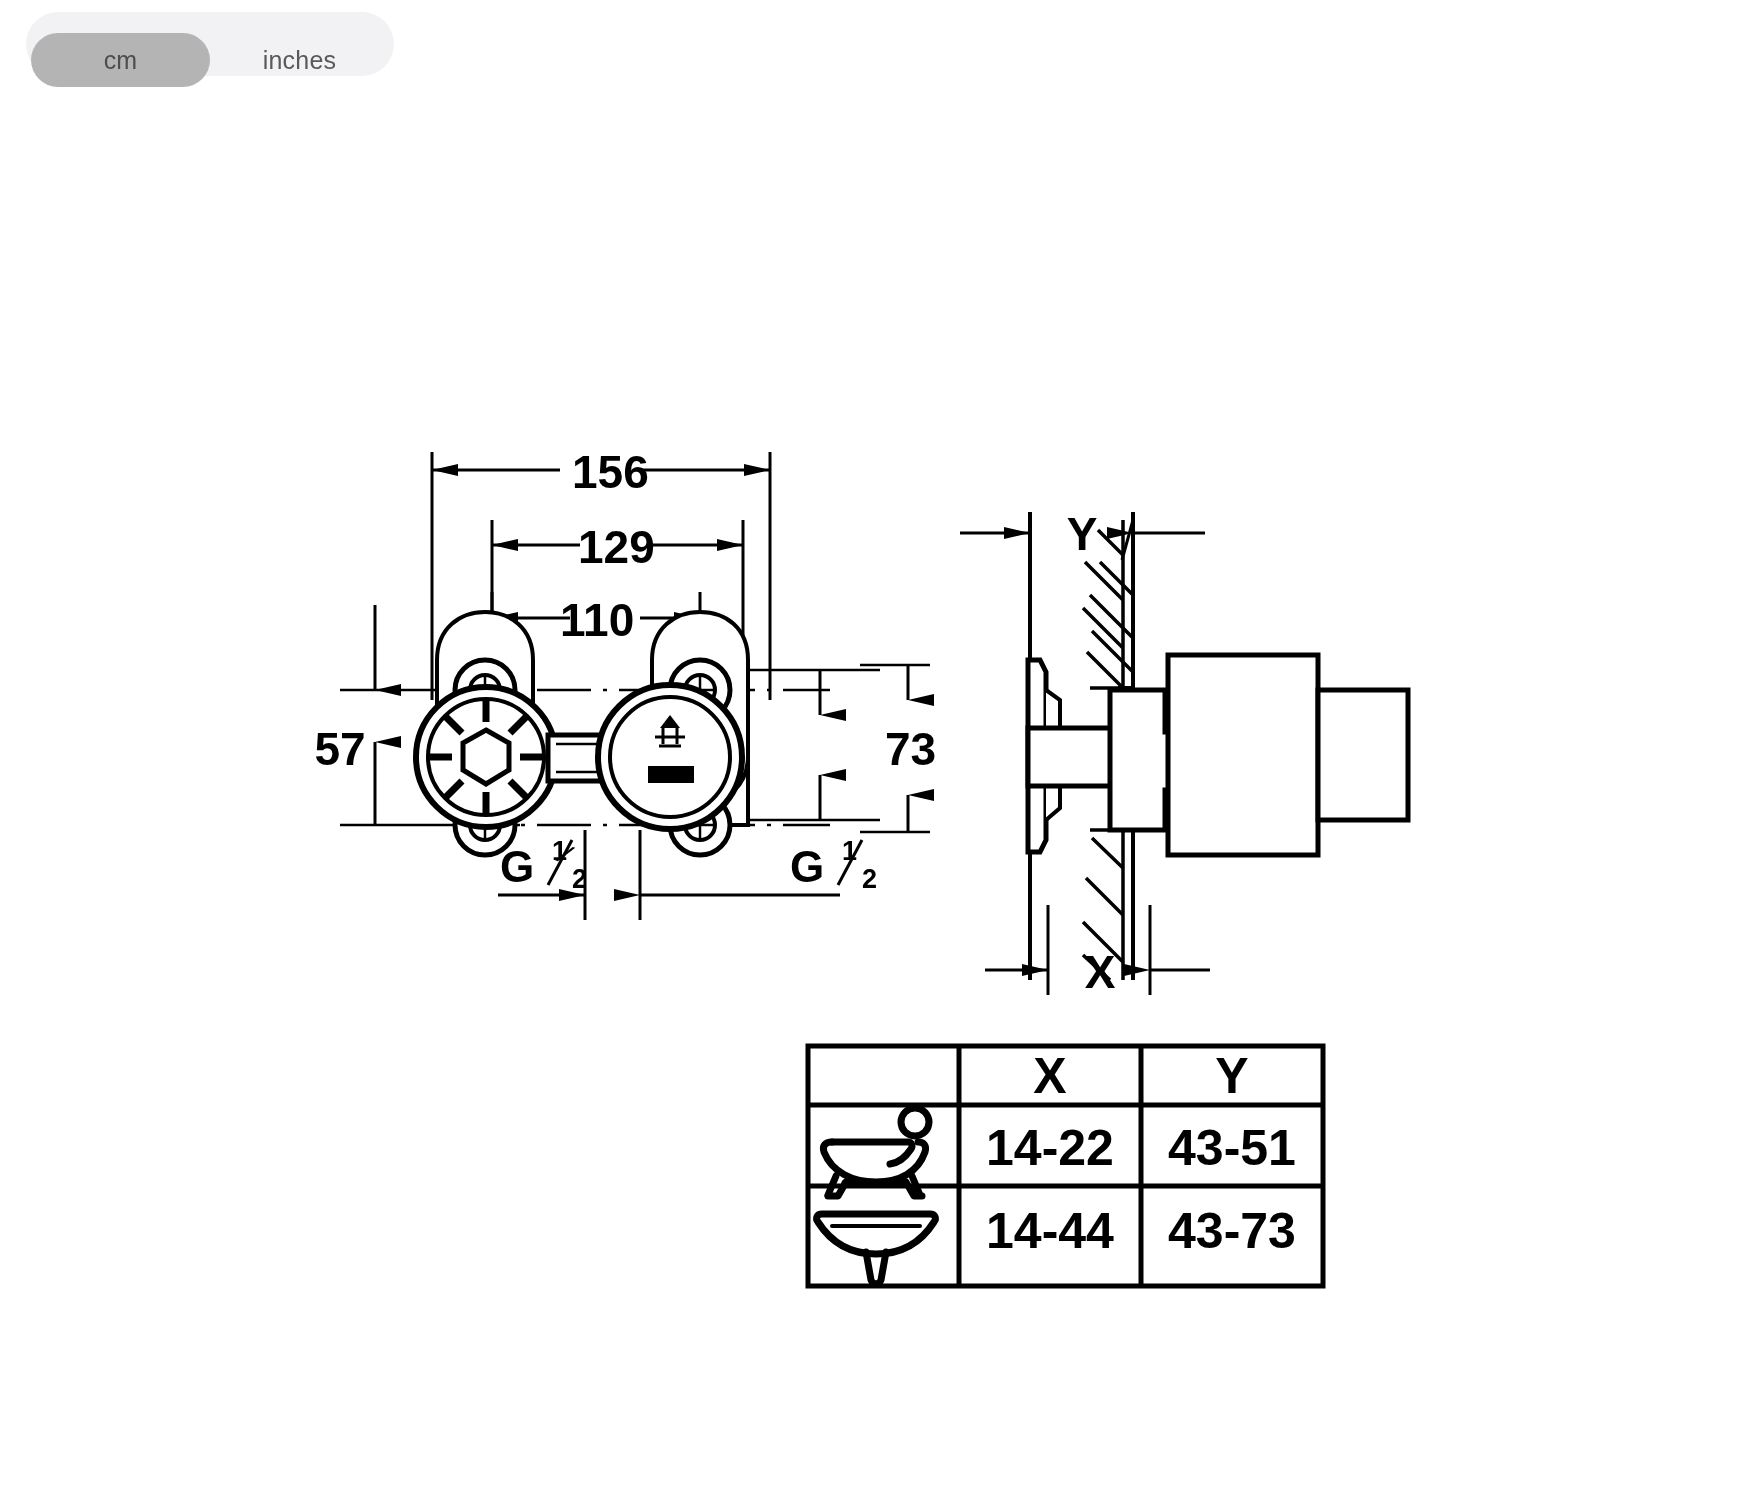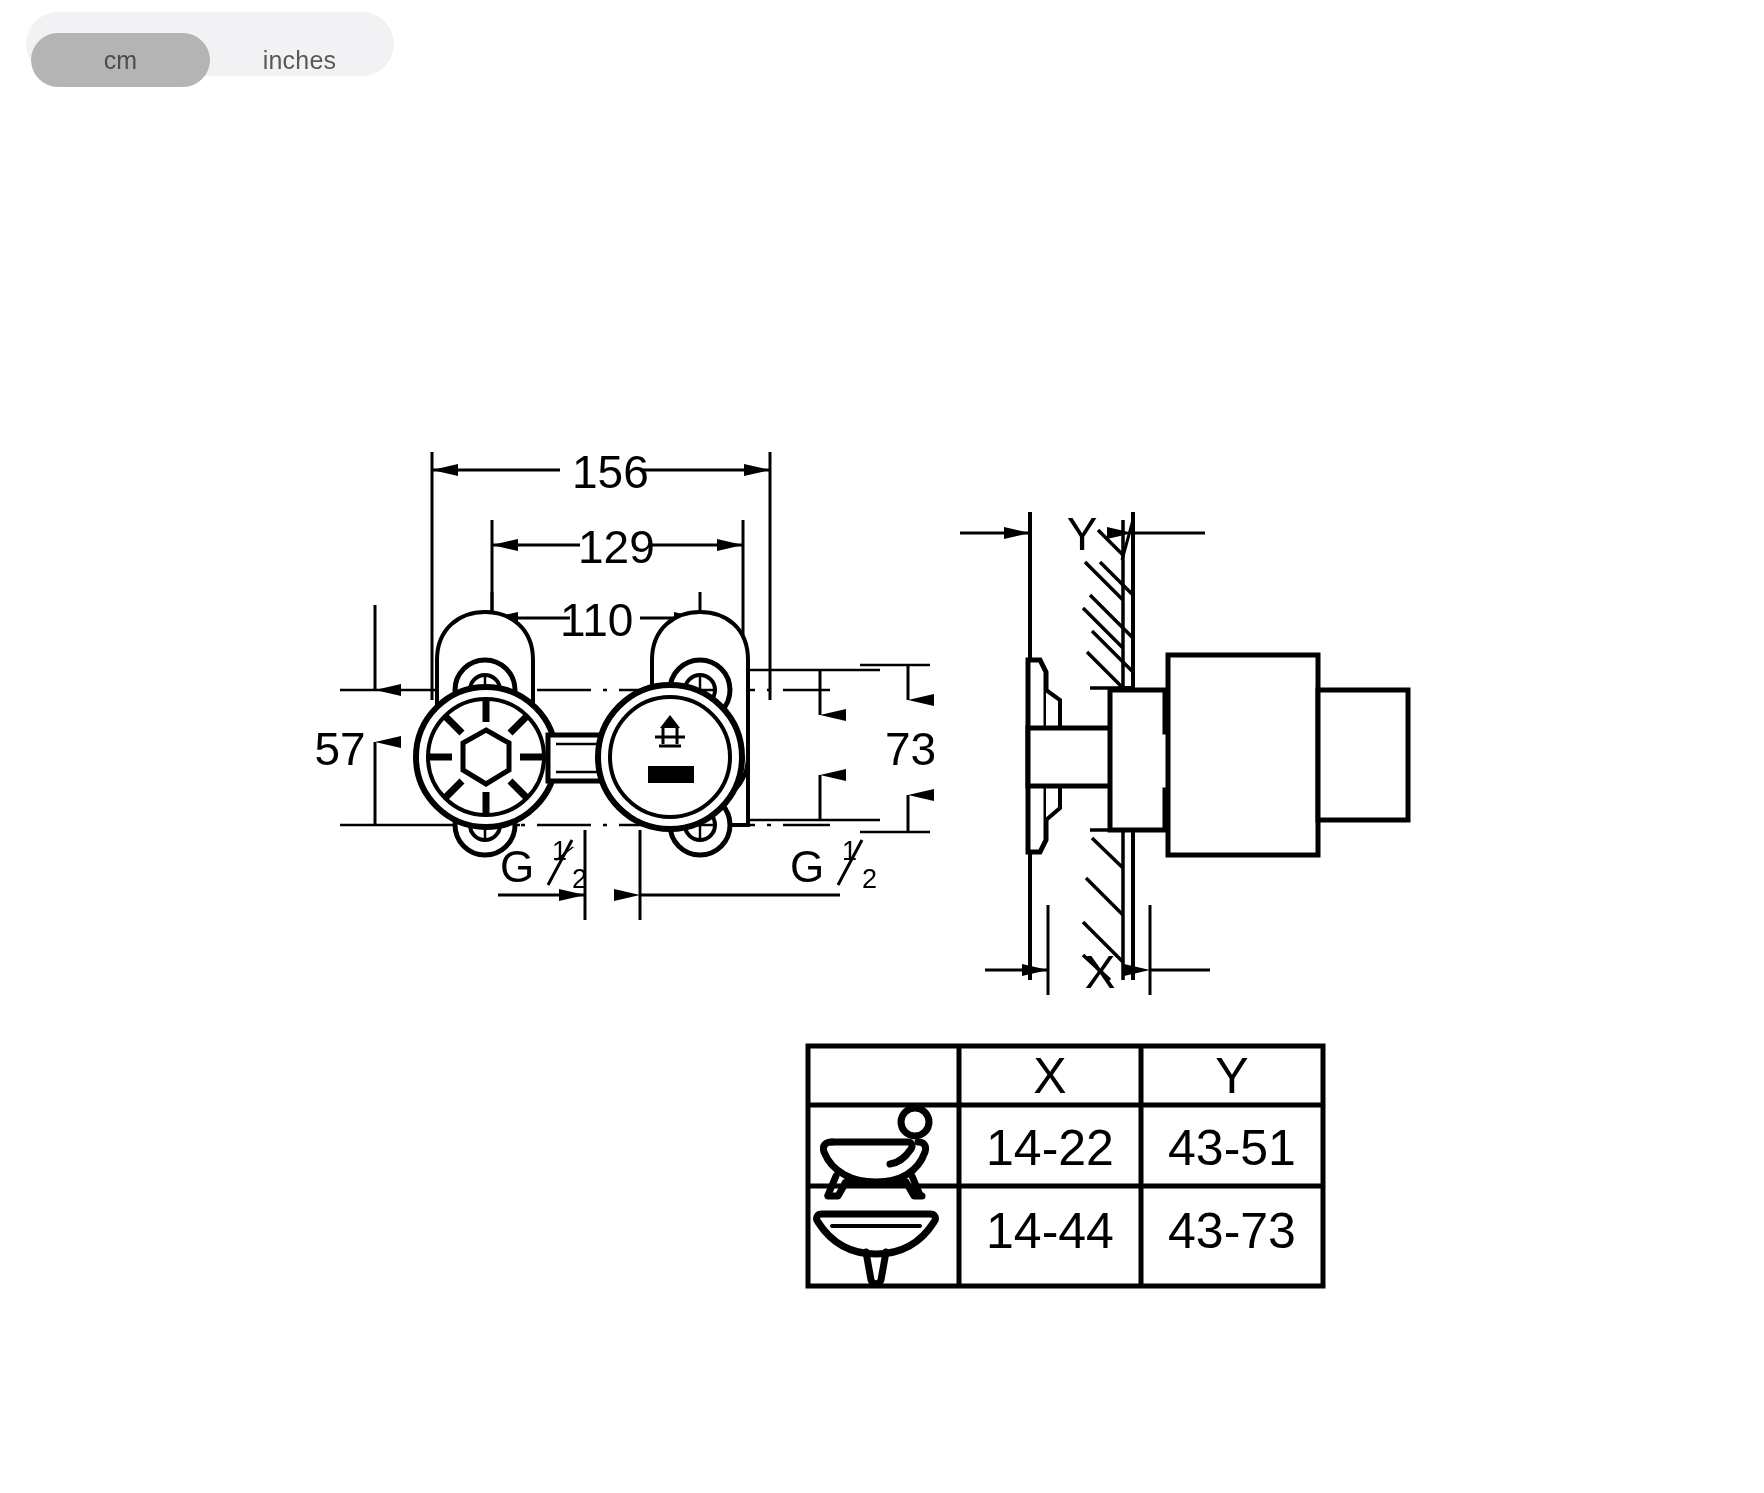--- a/index.html
+++ b/index.html
@@ -50,20 +50,21 @@
   }
 
   
   .drawing {
     position: absolute;
     left: 0;
     top: 0;
     width: 1624px;
     height: 1493px;
     pointer-events: none;
+    font-weight: bold;
   }
   .drawing svg { display: block; }
 
   
   .dimtext {
     font-family: "Liberation Sans", sans-serif;
     font-size: 46px;
     fill: #000;
   }
   .dimtext-sm {

